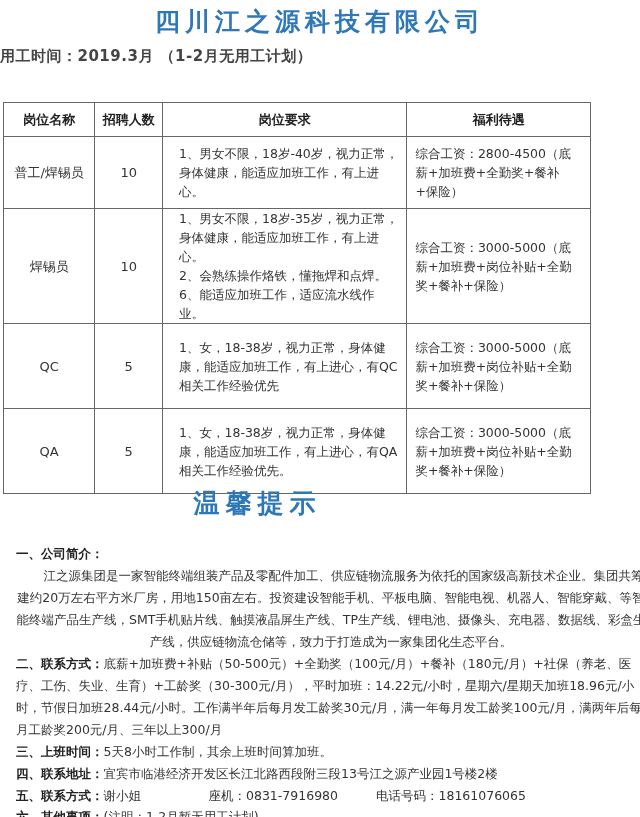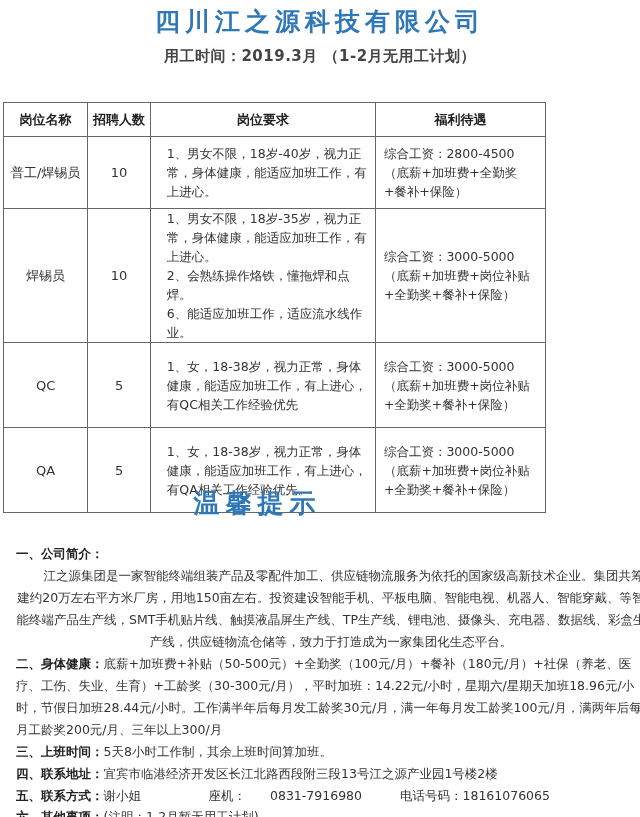--- a/index.html
+++ b/index.html
@@ -1,19 +1,19 @@
 <!DOCTYPE html>
 <html><head>
 <meta charset="utf-8">
 <style>
   html, body { margin:0; padding:0; background:#ffffff; }
   body { width:640px; height:817px; position:relative; overflow:hidden; font-family:"DejaVu Sans", sans-serif; color:#333; }
   .title { position:absolute; left:0; top:6px; width:640px; text-align:center; font-size:25px; font-weight:bold; color:#2f78b8; letter-spacing:5px; line-height:32px; }
-  .subtitle { position:absolute; left:0; top:45px; width:640px; text-align:center; font-size:15px; font-weight:bold; color:#444; line-height:22px; letter-spacing:0.5px; }
-  table.jobs { position:absolute; left:3px; top:102px; width:543px; border-collapse:collapse; font-size:12.5px; color:#333; }
+  .subtitle { position:absolute; left:0; top:45px; width:640px; text-align:left; font-size:15px; font-weight:bold; color:#444; line-height:22px; letter-spacing:0.5px; }
+  table.jobs { position:absolute; left:3px; top:102px; width:588px; border-collapse:collapse; font-size:12.5px; color:#333; }
   table.jobs th, table.jobs td { border:1px solid #666; }
   table.jobs th { height:31px; font-weight:bold; font-size:13px; text-align:center; color:#222; }
   table.jobs td { vertical-align:middle; line-height:19px; }
   td.c-name, td.c-num { text-align:center; font-size:13px; }
   td.c-req { padding:0 8px; }
   td.c-ben { padding:0 8px; }
   .req-line { display:block;margin-left:8px; }
   .tips-title { position:absolute; left:0; top:487px; width:515px; text-align:center; font-size:26px; font-weight:bold; color:#2f78b8; letter-spacing:6px; line-height:32px; }
   .section { position:absolute; left:16px; width:630px; font-size:12.5px; line-height:22px; color:#333; }
   .section .h { font-weight:bold; color:#222; }
@@ -79,30 +79,30 @@
 </table>
 
 <div class="tips-title">温馨提示</div>
 
 <div class="section" style="top:543px;">
   <div class="h">一、公司简介：</div>
   <div class="para">江之源集团是一家智能终端组装产品及零配件加工、供应链物流服务为依托的国家级高新技术企业。集团共筹建约20万左右平方米厂房，用地150亩左右。投资建设智能手机、平板电脑、智能电视、机器人、智能穿戴、等智能终端产品生产线，SMT手机贴片线、触摸液晶屏生产线、TP生产线、锂电池、摄像头、充电器、数据线、彩盒生产线，供应链物流仓储等，致力于打造成为一家集团化生态平台。</div>
 </div>
 
 <div class="section" style="top:653px;">
-  <span class="h">二、身体健康：</span><span>底薪+加班费+补贴（50-500元）+全勤奖（100元/月）+餐补（180元/月）+社保（养老、医疗、工伤、失业、生育）+工龄奖（30-300元/月），平时加班：14.22元/小时，星期六/星期天加班18.96元/小时，节假日加班28.44元/小时。工作满半年后每月发工龄奖30元/月，满一年每月发工龄奖100元/月，满两年后每月工龄奖200元/月、三年以上300/月</span>
+  <span class="h">二、联系方式：</span><span>底薪+加班费+补贴（50-500元）+全勤奖（100元/月）+餐补（180元/月）+社保（养老、医疗、工伤、失业、生育）+工龄奖（30-300元/月），平时加班：14.22元/小时，星期六/星期天加班18.96元/小时，节假日加班28.44元/小时。工作满半年后每月发工龄奖30元/月，满一年每月发工龄奖100元/月，满两年后每月工龄奖200元/月、三年以上300/月</span>
 </div>
 
 <div class="section" style="top:741px;">
   <span class="h">三、上班时间：</span><span>5天8小时工作制，其余上班时间算加班。</span>
 </div>
 
 <div class="section" style="top:763px;">
   <span class="h">四、联系地址：</span><span>宜宾市临港经济开发区长江北路西段附三段13号江之源产业园1号楼2楼</span>
 </div>
 
 <div class="section" style="top:785px;">
-  <span class="h">五、联系方式：</span><span style="display:inline-block;width:105px;">谢小姐</span><span>座机：</span><span style="display:inline-block;width:130px;margin-left:24px;">0831-7916980</span><span>电话号码：</span><span>18161076065</span>
+  <span class="h">五、联系方式：</span><span style="display:inline-block;width:105px;">谢小姐</span><span>座机：</span><span style="display:inline-block;width:130px;">0831-7916980</span><span>电话号码：</span><span>18161076065</span>
 </div>
 
 <div class="section" style="top:806px;">
   <span class="h">六、其他事项：</span><span>(注明：1-2月暂无用工计划)</span>
 </div>
 
 </body></html>

